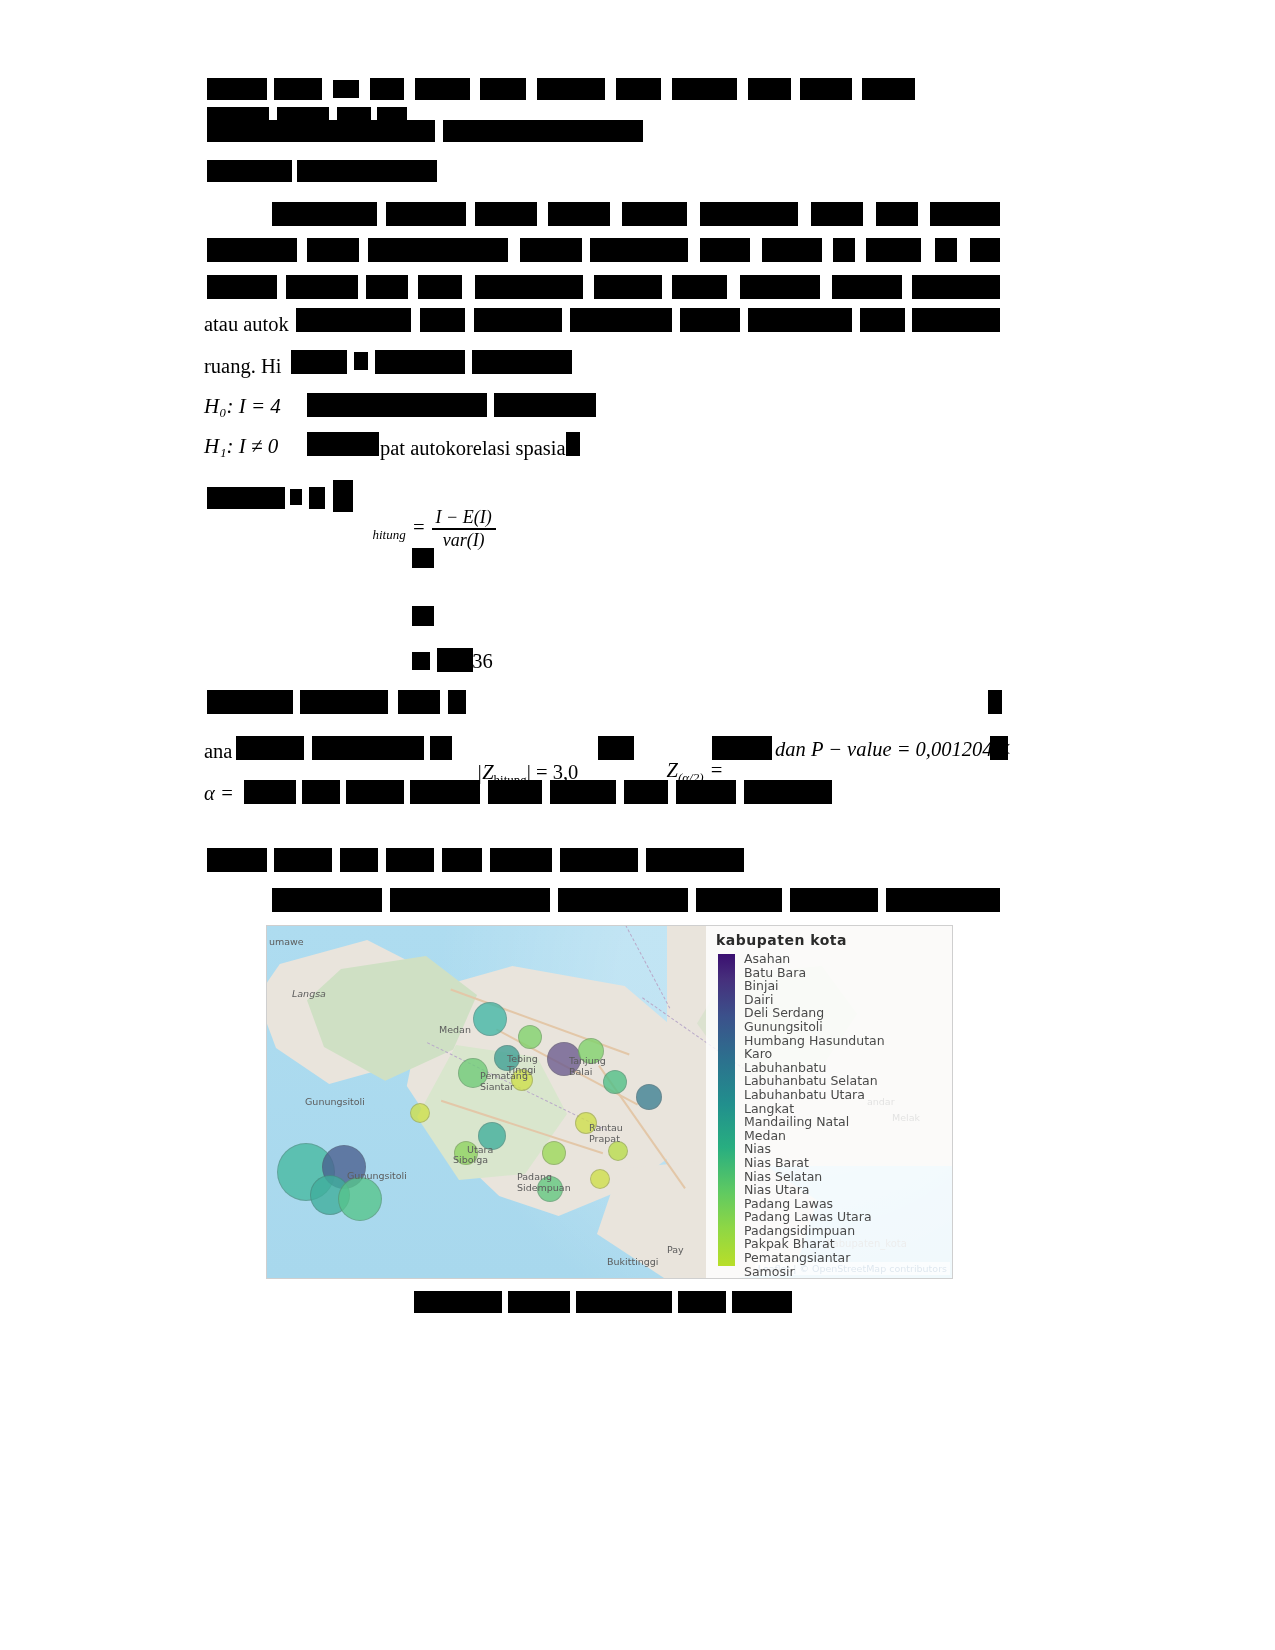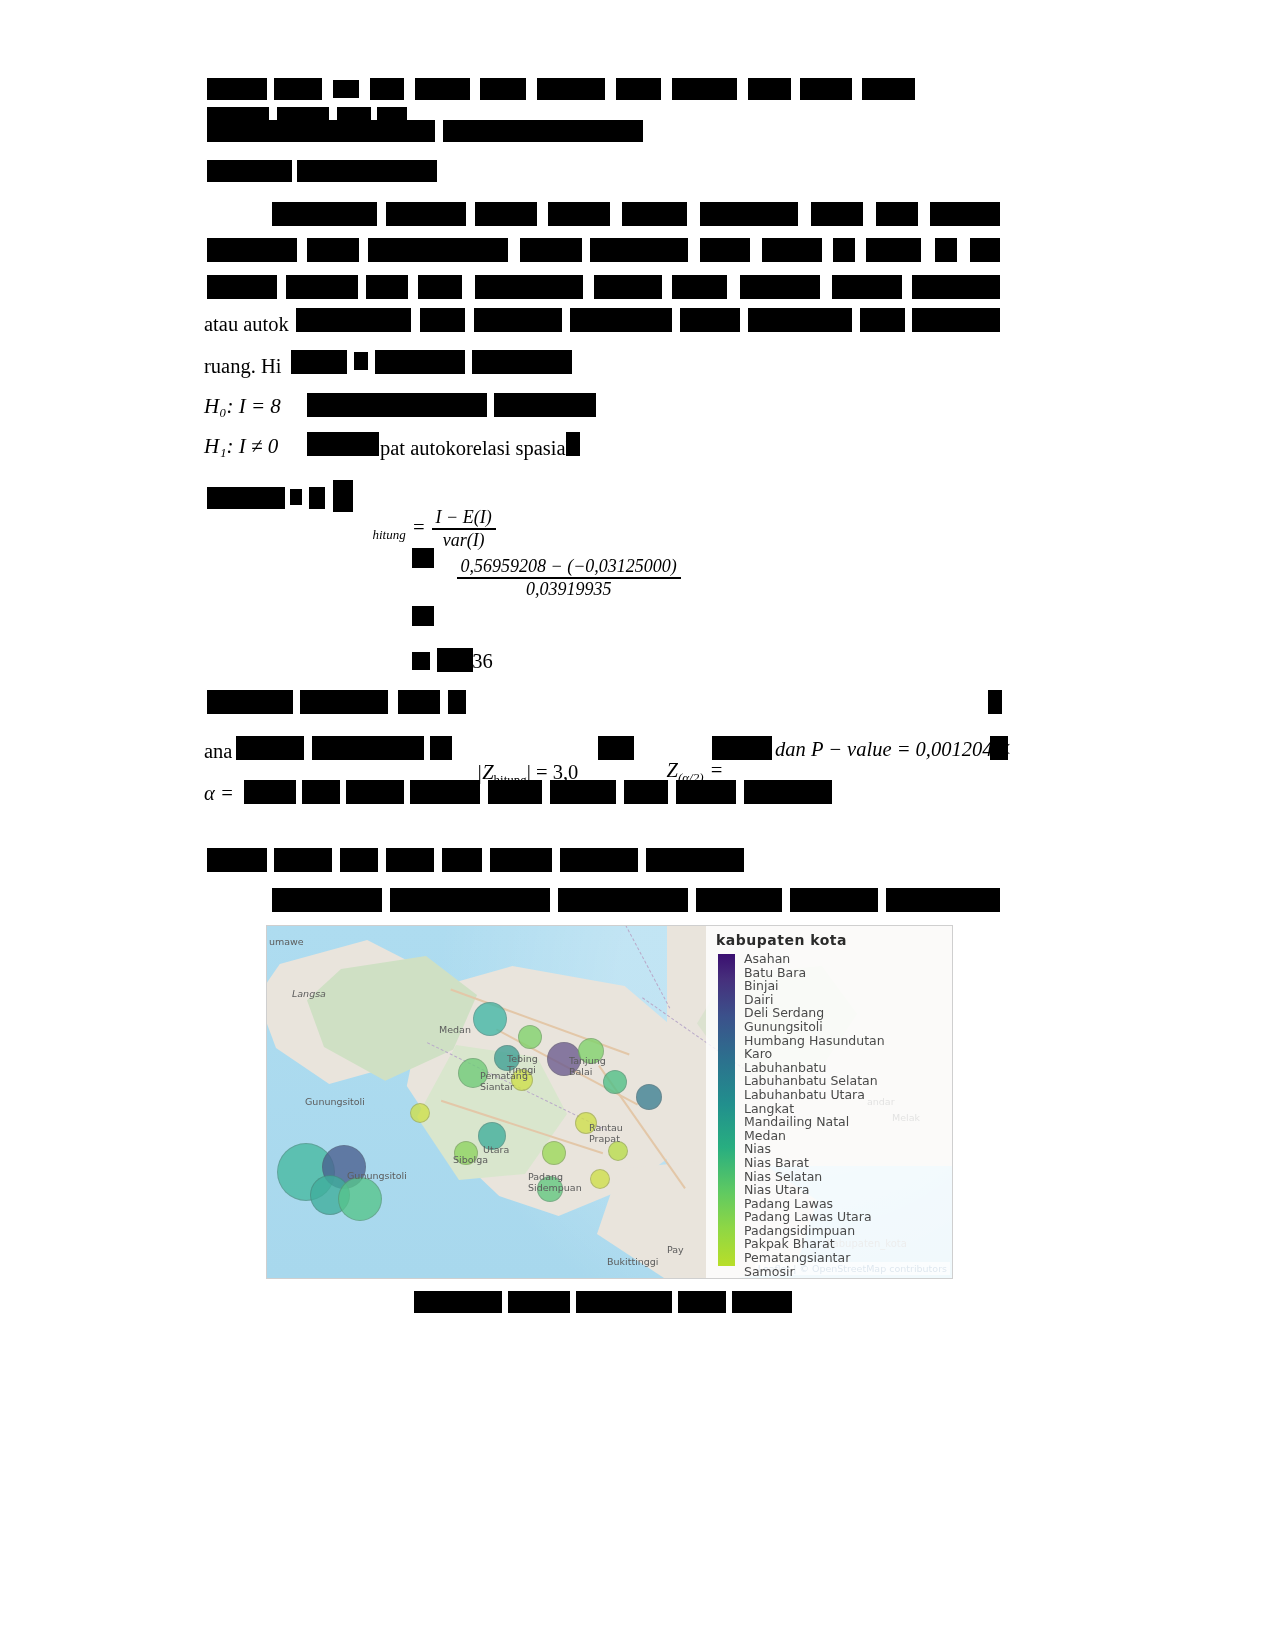--- a/index.html
+++ b/index.html
@@ -252,42 +252,39 @@
   <div class="redact" style="left:748px; top:308px; width:104px; height:24px;"></div>
   <div class="redact" style="left:860px; top:308px; width:45px; height:24px;"></div>
   <div class="redact" style="left:912px; top:308px; width:88px; height:24px;"></div>
 
   <div class="textline" style="left:204px; top:353px;">ruang. Hi</div>
   <div class="redact" style="left:291px; top:350px; width:56px; height:24px;"></div>
   <div class="redact" style="left:354px; top:352px; width:14px; height:18px;"></div>
   <div class="redact" style="left:375px; top:350px; width:90px; height:24px;"></div>
   <div class="redact" style="left:472px; top:350px; width:100px; height:24px;"></div>
 
-  <div class="mathline" style="left:204px; top:394px; font-size:21px;">H₀: I = 8</div>
+  <div class="mathline" style="left:204px; top:394px; font-size:21px;">H₀: I = 4</div>
   <div class="redact" style="left:307px; top:393px; width:180px; height:24px;"></div>
   <div class="redact" style="left:494px; top:393px; width:102px; height:24px;"></div>
 
   <div class="mathline" style="left:204px; top:434px; font-size:21px;">H₁: I ≠ 0</div>
   <div class="redact" style="left:307px; top:432px; width:72px; height:24px;"></div>
   <div class="textline" style="left:380px; top:435px;">pat autokorelasi spasial</div>
   <div class="redact" style="left:566px; top:432px; width:14px; height:24px;"></div>
 
   <div class="redact" style="left:207px; top:487px; width:78px; height:22px;"></div>
   <div class="redact" style="left:290px; top:489px; width:12px; height:16px;"></div>
   <div class="redact" style="left:309px; top:487px; width:16px; height:22px;"></div>
   <div class="redact" style="left:333px; top:480px; width:20px; height:32px;"></div>
 
   <div class="mathline" style="left:352px; top:484px;">
     <span class="sub">hitung</span><span style="padding:0 6px;">=</span><span class="frac"><span class="num">I − E(I)</span><span class="den radic">var(I)</span></span>
   </div>
 
   <div class="redact" style="left:412px; top:548px; width:22px; height:20px;"></div>
-  <div class="mathline" style="left:436px; top:533px;">
-    <span class="frac"><span class="num">0,56959208 − (−0,03125000)</span><span class="den radic">0,03919935</span></span>
-  </div>
 
   <div class="redact" style="left:412px; top:606px; width:22px; height:20px;"></div>
 
   <div class="redact" style="left:412px; top:652px; width:18px; height:18px;"></div>
   <div class="redact" style="left:437px; top:648px; width:36px; height:24px;"></div>
   <div class="mathline" style="left:462px; top:650px; font-style:normal;">036</div>
 
   <div class="redact" style="left:207px; top:690px; width:86px; height:24px;"></div>
   <div class="redact" style="left:300px; top:690px; width:88px; height:24px;"></div>
   <div class="redact" style="left:398px; top:690px; width:42px; height:24px;"></div>
@@ -387,28 +384,28 @@
           <div class="maplabel" style="left: 38px; top: 170px; white-space: pre;">Gunungsitoli</div>
           <div class="maplabel" style="left: 240px; top: 127px; white-space: pre;">Tebing
 Tinggi</div>
           <div class="maplabel" style="left: 213px; top: 144px; white-space: pre;">Pematang
 Siantar</div>
           <div class="maplabel" style="left: 302px; top: 129px; white-space: pre;">Tanjung
 Balai</div>
           <div class="maplabel" style="left: 322px; top: 196px; white-space: pre;">Rantau
 Prapat</div>
           <div class="maplabel" style="left: 186px; top: 228px; white-space: pre;">Sibolga</div>
-          <div class="maplabel" style="left: 261px; top: 245px; white-space: pre;">Padang
+          <div class="maplabel" style="left: 250px; top: 245px; white-space: pre;">Padang
 Sidempuan</div>
           <div class="maplabel" style="left: 80px; top: 244px; white-space: pre;">Gunungsitoli</div>
           <div class="maplabel" style="left: 340px; top: 330px; white-space: pre;">Bukittinggi</div>
           <div class="maplabel" style="left: 400px; top: 318px; white-space: pre;">Pay</div>
           <div class="maplabel" style="left: 600px; top: 170px; white-space: pre;">andar</div>
           <div class="maplabel" style="left: 625px; top: 186px; white-space: pre;">Melak</div>
-          <div class="maplabel" style="left: 216px; top: 218px; white-space: pre; text-align: right;">Utara</div>
+          <div class="maplabel" style="left: 200px; top: 218px; white-space: pre; text-align: right;">Utara</div>
         </div>
 
       <div class="ghost-label" style="left:560px; top:312px;">kabupaten_kota</div>
       <div class="attrib" style="right:2px; bottom:3px; left:auto;">Leaflet | © OpenStreetMap contributors</div>
     </div>
 
     <div class="legend">
       <div class="legend-title">kabupaten  kota</div>
       <div class="legend-bar"></div>
       <div class="legend-labels" id="legend-labels">

